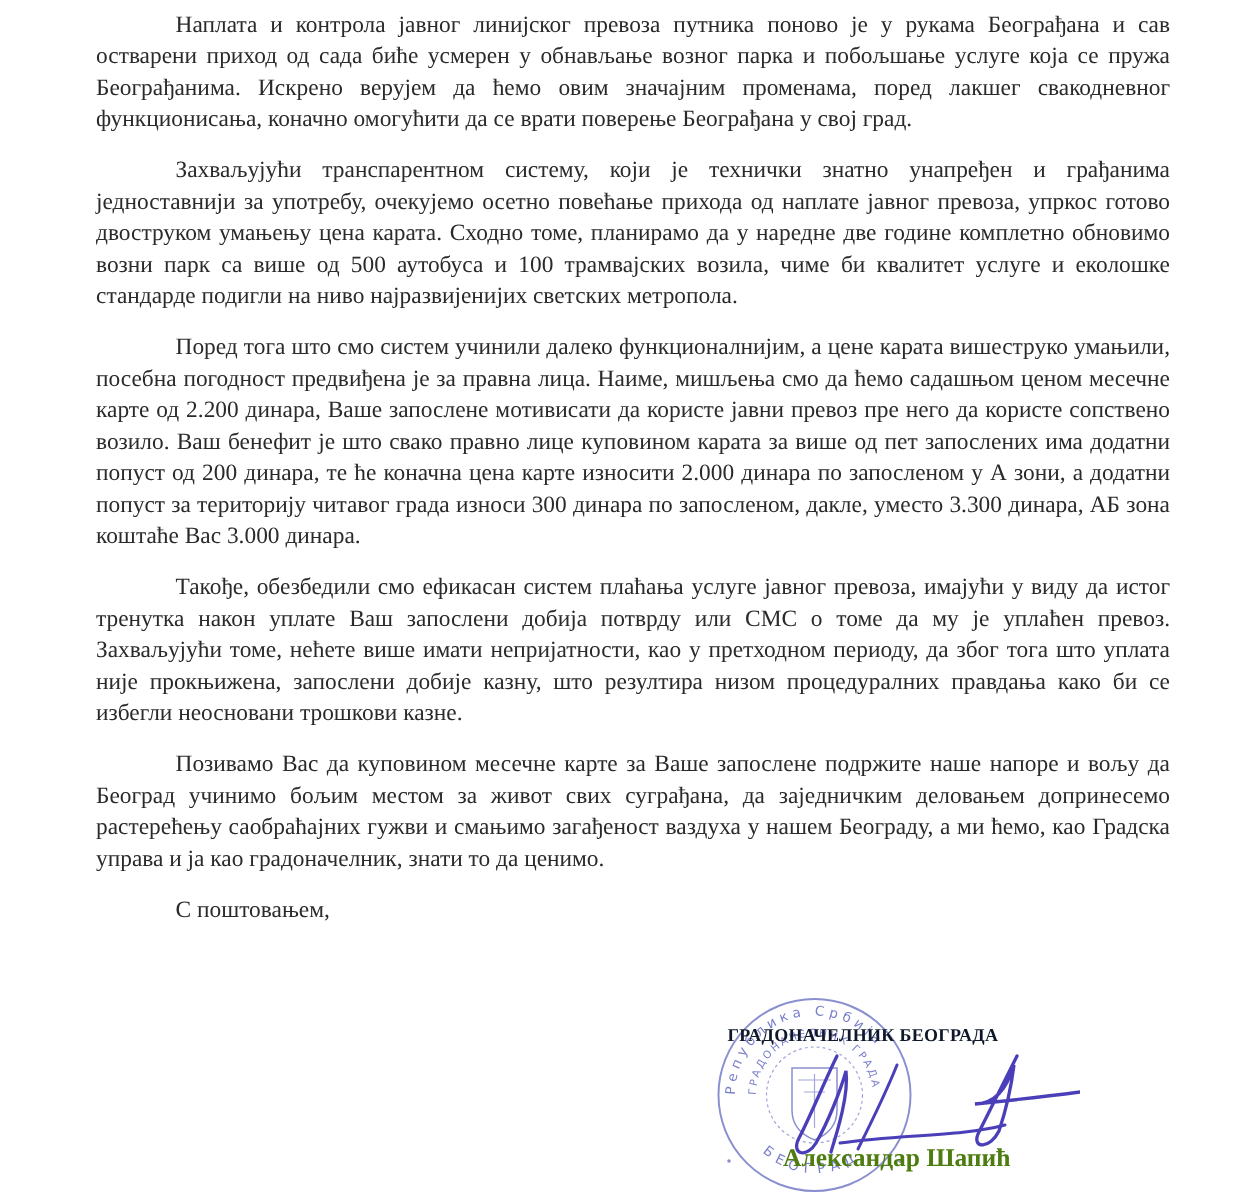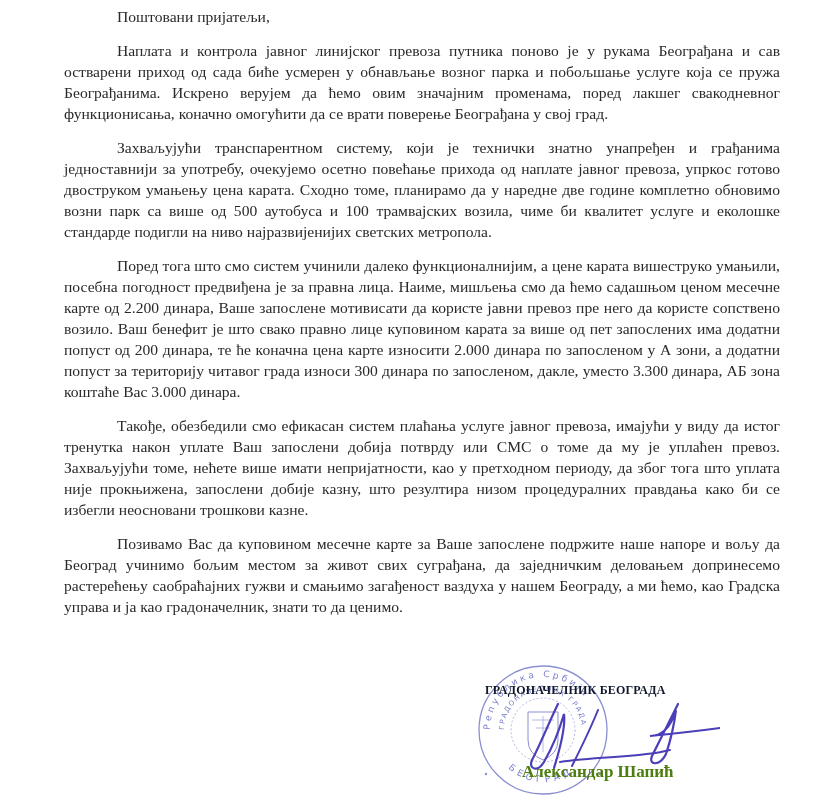--- a/index.html
+++ b/index.html
@@ -22,26 +22,26 @@
     font-family: "Liberation Serif", "DejaVu Serif", serif;
     font-weight: bold; font-size: 17px; color: #4d7c0f; z-index: 2;
   }
   .stamp { position: absolute; left: 468px; top: 662px; width: 150px; height: 136px; z-index: 1; }
   .signature { position: absolute; left: 520px; top: 700px; width: 200px; height: 80px; z-index: 3; }
 </style>
 </head>
 <body>
 
 <div class="page">
-  <p class="salutation">Поштовани пријатељи,</p>
   <p class="para">Наплата и контрола јавног линијског превоза путника поново је у рукама Београђана и сав остварени приход од сада биће усмерен у обнављање возног парка и побољшање услуге која се пружа Београђанима. Искрено верујем да ћемо овим значајним променама, поред лакшег свакодневног функционисања, коначно омогућити да се врати поверење Београђана у свој град.</p>
   <p class="para">Захваљујући транспарентном систему, који је технички знатно унапређен и грађанима једноставнији за употребу, очекујемо осетно повећање прихода од наплате јавног превоза,  упркос готово двоструком умањењу цена карата. Сходно томе, планирамо да у наредне две године комплетно обновимо возни парк са више од 500 аутобуса и 100 трамвајских возила, чиме би квалитет услуге и еколошке стандарде подигли на ниво најразвијенијих светских метропола.</p>
   <p class="para">Поред тога што смо систем учинили далеко функционалнијим, а цене карата вишеструко умањили, посебна погодност предвиђена је за правна лица. Наиме, мишљења смо да ћемо  садашњом ценом месечне карте од 2.200 динара, Ваше запослене мотивисати да користе јавни превоз пре него да користе сопствено возило. Ваш бенефит  је што свако правно лице куповином карата за више од пет запослених има додатни попуст од 200 динара, те ће коначна цена карте износити 2.000 динара по запосленом у А зони, а додатни попуст за територију читавог града износи 300 динара по запосленом, дакле, уместо 3.300 динара, АБ зона коштаће Вас 3.000 динара.</p>
   <p class="para">Такође, обезбедили смо ефикасан систем плаћања услуге јавног превоза, имајући у виду да истог тренутка након уплате Ваш запослени добија потврду или СМС о томе да му је уплаћен превоз. Захваљујући томе, нећете више имати непријатности, као у претходном периоду, да због тога што уплата није прокњижена, запослени добије казну, што резултира низом процедуралних правдања како би се избегли неосновани трошкови  казне.</p>
   <p class="para">Позивамо Вас да куповином месечне карте за Ваше запослене подржите наше напоре и вољу да Београд учинимо бољим местом за живот свих суграђана, да заједничким деловањем допринесемо растерећењу саобраћајних гужви и смањимо загађеност ваздуха у нашем Београду, а ми ћемо, као Градска управа и ја као градоначелник, знати то да ценимо.</p>
+  <p class="closing">С поштовањем,</p>
 </div>
 
 <svg class="stamp" viewBox="0 0 150 136">
   <defs>
     <path id="stampArcTop" d="M 22 68 A 53 53 0 0 1 128 68"></path>
     <path id="stampArcInner" d="M 36 68 A 39 39 0 0 1 114 68"></path>
     <path id="stampArcBottom" d="M 26 80 A 50 50 0 0 0 124 80"></path>
   </defs>
   <circle cx="75" cy="68" r="64" fill="none" stroke="#8a8fd0" stroke-width="1.3"></circle>
   <circle cx="75" cy="68" r="32" fill="none" stroke="#a0a4da" stroke-width="0.8" stroke-dasharray="2 2"></circle>

